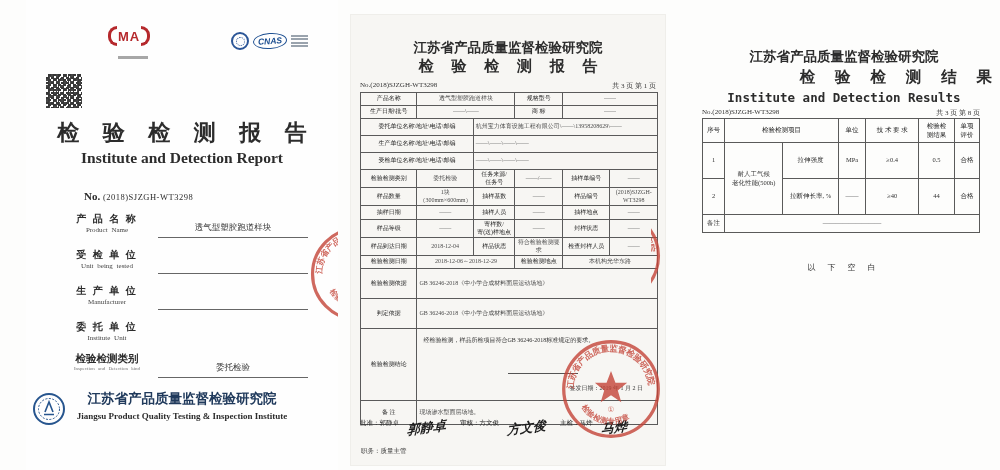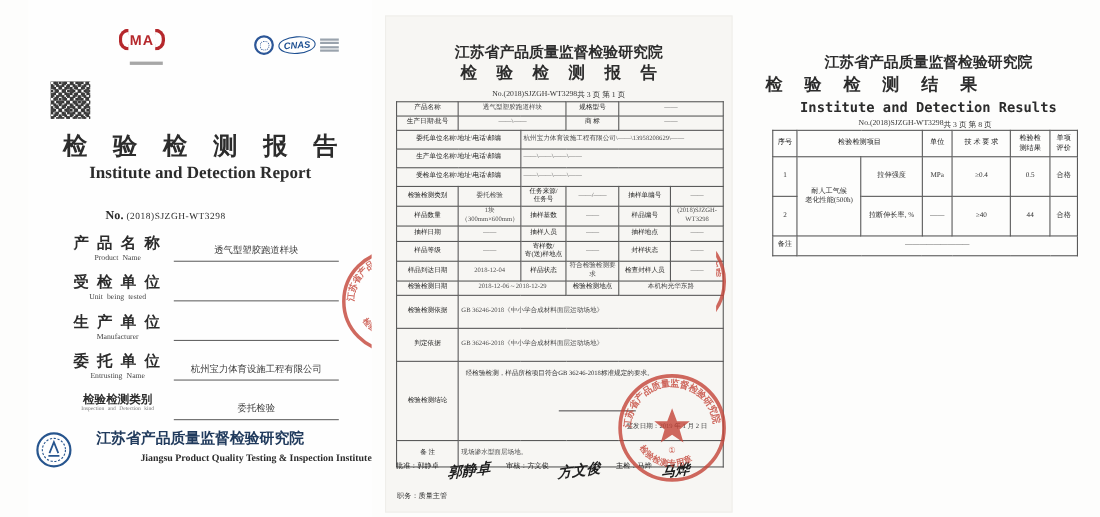--- a/index.html
+++ b/index.html
@@ -24,64 +24,64 @@
   .cnas-mark { font-family:"Liberation Sans",sans-serif; font-weight:bold; font-style:italic; font-size:8.5px; color:#1d4f91; border:1.3px solid #1d4f91; border-radius:50%; padding:2px 4px; transform:rotate(-4deg); }
   .cnas-lines { display:flex; flex-direction:column; gap:1.5px; }
   .cnas-lines i { display:block; width:17px; height:2px; background:#9aa3ad; }
   .qr { position:absolute; left:20px; top:74px; width:36px; height:34px;
         background-color:#fff;
         background-image:conic-gradient(#222 25%, transparent 0 50%, #222 0 75%, transparent 0),
                          conic-gradient(#333 25%, transparent 0 50%, #333 0 75%, transparent 0);
         background-size:5px 5px, 7px 7px; opacity:.9; }
   .p1-title-cn { position:absolute; left:0; top:118px; width:100%; text-align:center; font-size:22px; font-weight:bold; letter-spacing:9px; text-indent:9px; }
   .p1-title-en { position:absolute; left:0; top:149px; width:100%; text-align:center; font-size:15.5px; font-weight:bold; }
-  .p1-no { position:absolute; left:70px; top:190px; font-size:11px; font-weight:bold; }
+  .p1-no { position:absolute; left:58px; top:190px; font-size:11px; font-weight:bold; }
   .p1-no small { font-weight:normal; font-size:8.5px; letter-spacing:.5px; }
   .p1-fields { position:absolute; left:30px; top:212px; width:252px; }
   .f-row { display:flex; margin-bottom:10px; }
   .f-label { width:102px; text-align:center; }
-  .f-cn { font-size:14px; font-weight:bold; letter-spacing:2px; white-space:nowrap; }
+  .f-cn { font-size:10px; font-weight:bold; letter-spacing:2px; white-space:nowrap; }
   .f-cn.small { font-size:10.5px; letter-spacing:0; }
   .f-en { font-size:7px; color:#444; word-spacing:2px; }
   .f-en.tiny { font-size:5px; color:#777; }
   .f-value { flex:1; border-bottom:1px solid #666; text-align:center; font-size:8.5px; color:#3a3a3a; display:flex; align-items:flex-end; justify-content:center; padding-bottom:3px; min-height:26px; }
   .p1-footer-cn { position:absolute; left:0; top:390px; width:100%; text-align:center; font-size:13.5px; font-weight:bold; color:#203a5c; }
-  .p1-footer-en { position:absolute; left:0; top:411px; width:100%; text-align:right; font-size:9px; font-weight:bold; color:#2c2c2c; }
+  .p1-footer-en { position:absolute; left:0; top:411px; width:100%; text-align:center; font-size:9px; font-weight:bold; color:#2c2c2c; }
   .inst-logo { position:absolute; left:6px; top:392px; }
 
   
   .stamp-clip { position:absolute; overflow:hidden; pointer-events:none; }
   .stamp-svg { opacity:.8; }
   .p1-seam { right:0; top:222px; width:30px; height:104px; }
   .p1-seam svg { position:relative; left:0px; top:2px; }
   .p2-seam { right:0; top:208px; width:14px; height:70px; }
   .p2-seam svg { position:relative; left:-88px; top:-17px; }
   .p2-big { left:208px; top:322px; width:108px; height:104px; overflow:visible; }
 
   
   .p2-org { position:absolute; left:0; top:24px; width:100%; text-align:center; font-size:13.5px; font-weight:bold; }
   .p2-title { position:absolute; left:0; top:42px; width:100%; text-align:center; font-size:15px; font-weight:bold; letter-spacing:7px; text-indent:7px; }
-  .no-line { position:absolute; left:9px; right:9px; display:flex; justify-content:center; font-size:7px; color:#333; }
+  .no-line { position:absolute; left:9px; right:9px; display:flex; justify-content:space-between; font-size:7px; color:#333; }
   .p2 .no-line { top:66px; }
   .rep-table { position:absolute; left:9px; right:9px; top:77px; border-collapse:collapse; width:298px; table-layout:fixed; }
   .rep-table td { border:1px solid #5a5a5a; font-size:6px; text-align:center; vertical-align:middle; padding:1px 2px; color:#333; white-space:pre-line; line-height:1.25; }
   .rep-table td.lbl { color:#222; }
   .rep-table td.val { color:#4d4d4d; }
   .rep-table td.left { text-align:left; }
   .concl-cell { position:relative; }
   .concl-txt { position:absolute; left:6px; top:8px; right:6px; text-align:left; font-size:6px; color:#333; }
   .sig-line { position:absolute; left:38%; top:44px; width:70px; border-top:1px solid #555; }
   .issue-date { position:absolute; right:14px; bottom:8px; font-size:6px; color:#333; }
   .p2-sign-row { position:absolute; left:9px; right:9px; top:404px; display:flex; align-items:flex-start; font-size:6.5px; color:#222; }
   .sig { font-size:13px; font-weight:bold; font-style:italic; display:inline-block; transform:rotate(-7deg) skewX(-8deg); margin:0 14px 0 8px; color:#1e1e1e; }
   .p2-duty { position:absolute; left:10px; top:432px; font-size:6.5px; color:#333; }
 
   
   .p3-org { position:absolute; left:0; top:34px; width:100%; text-align:center; font-size:13.5px; font-weight:bold; }
-  .p3-title-cn { position:absolute; left:0; top:53px; width:100%; text-align:left; font-size:15.5px; font-weight:bold; letter-spacing:8px; text-indent:8px; }
+  .p3-title-cn { position:absolute; left:0; top:53px; width:100%; text-align:right; font-size:15.5px; font-weight:bold; letter-spacing:8px; text-indent:8px; }
   .p3-title-en { position:absolute; left:0; top:76px; width:100%; text-align:center; font-size:12.5px; font-weight:bold; font-family:"DejaVu Sans Mono","Liberation Mono",monospace; }
   .p3 .no-line { top:94px; left:14px; right:20px; }
   .res-table { position:absolute; left:14px; top:104px; width:278px; border-collapse:collapse; table-layout:fixed; }
   .res-table td { border:1px solid #5a5a5a; font-size:6.5px; text-align:center; vertical-align:middle; padding:1px 2px; color:#333; white-space:pre-line; line-height:1.3; }
   .res-table .hdr td { color:#222; }
   .blank-note { position:absolute; left:0; top:248px; width:100%; text-align:center; font-size:8px; letter-spacing:5px; color:#333; }
 </style>
 </head>
 <body>
 
@@ -135,23 +135,22 @@
       <div class="f-row">
         <div class="f-label">
           <div class="f-cn">生 产 单 位</div>
           <div class="f-en">Manufacturer</div>
         </div>
         <div class="f-value"></div>
       </div>
       <div class="f-row">
         <div class="f-label">
           <div class="f-cn">委 托 单 位</div>
-          <div class="f-en">Entrusting   Name</div>
-        </div>
-        <div class="f-value">杭州宝力体育设施工程有限公司</div>
+          <div class="f-en">Institute   Unit</div>
+        </div>
       </div>
       <div class="f-row">
         <div class="f-label">
           <div class="f-cn small">检验检测类别</div>
           <div class="f-en tiny">Inspection  and  Detection  kind</div>
         </div>
         <div class="f-value">委托检验</div>
       </div>
     </div>
 
@@ -372,15 +371,16 @@
         <td>≥40</td>
         <td>44</td>
         <td>合格</td>
       </tr>
       <tr style="height:18px">
         <td>备注</td>
         <td colspan="6">—————————</td>
       </tr>
     </tbody>
       </table>
+    <div class="blank-note">以 下 空 白</div>
   </div>
 
 </div>
 
 </body></html>

